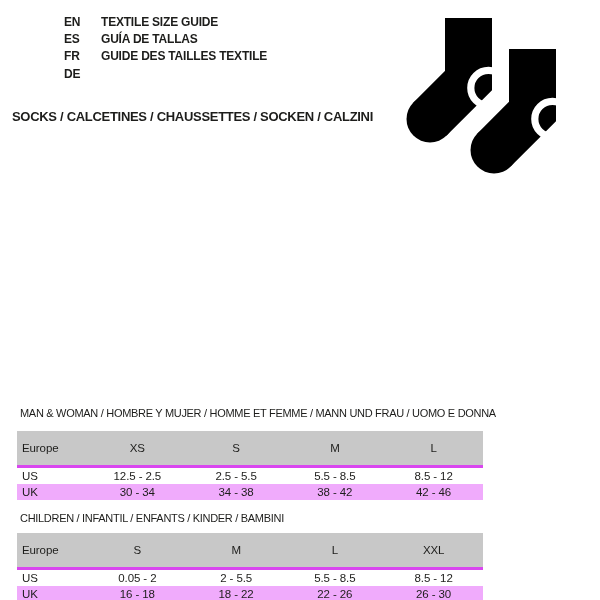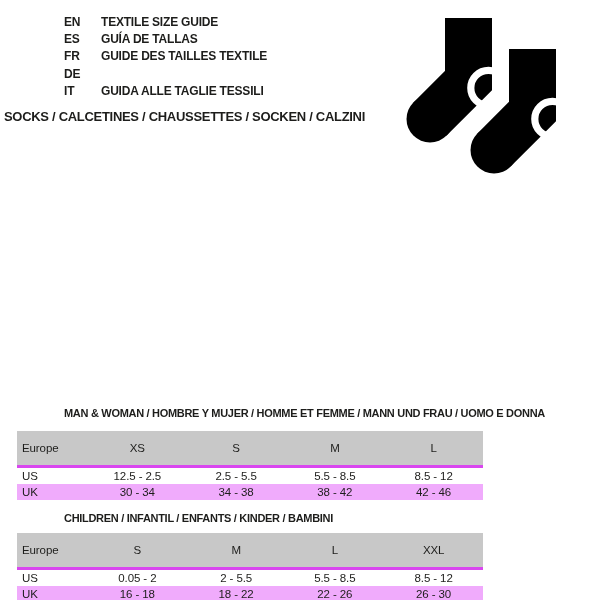--- a/index.html
+++ b/index.html
@@ -15,31 +15,31 @@
   
   .lang-list { position: absolute; top: 13px; left: 22px; }
   .lang-row { display: flex; height: 17.4px; align-items: center; }
   .lang-code, .lang-label {
     font-size: 12px; font-weight: bold; letter-spacing: -0.2px; white-space: nowrap;
   }
   .lang-code { width: 37px; flex: 0 0 37px; padding-left: 42px; }
 
   
   .category {
-    position: absolute; top: 109px; left: 4px;
+    position: absolute; top: 109px; left: 12px;
     font-size: 13px; font-weight: bold; letter-spacing: -0.3px; white-space: nowrap;
   }
 
   
   .socks-svg { position: absolute; left: 395px; top: 10px; width: 200px; height: 200px; }
 
   
   .table-title {
     position: absolute; left: 20px;
-    font-size: 11px; font-weight: bold; letter-spacing: -0.3px; white-space: nowrap; margin-left: 44px;
+    font-size: 11px; font-weight: normal; letter-spacing: -0.3px; white-space: nowrap;
   }
   .t1-title { top: 407px; }
   .t2-title { top: 512px; }
 
   table.size-table {
     position: absolute; left: 17px; width: 466px;
     border-collapse: collapse; table-layout: fixed;
     font-size: 11.5px; color: #1d1d1b;
   }
   .t1 { top: 431px; }
@@ -66,24 +66,20 @@
     <div class="lang-row">
       <span class="lang-code">ES</span>
       <span class="lang-label">GUÍA DE TALLAS</span>
     </div>
     <div class="lang-row">
       <span class="lang-code">FR</span>
       <span class="lang-label">GUIDE DES TAILLES TEXTILE</span>
     </div>
     <div class="lang-row">
       <span class="lang-code">DE</span>
-    </div>
-    <div class="lang-row">
-      <span class="lang-code">IT</span>
-      <span class="lang-label">GUIDA ALLE TAGLIE TESSILI</span>
     </div>
   </div>
 
   <div class="category">SOCKS / CALCETINES / CHAUSSETTES / SOCKEN / CALZINI</div>
 
   <svg class="socks-svg" viewBox="0 0 200 200" xmlns="http://www.w3.org/2000/svg" aria-hidden="true">
     <defs>
       <g id="sock">
 
         <path d="M73.5,8 L73.5,70.5 L35,109" fill="none" stroke="#ffffff" stroke-width="61" stroke-miterlimit="10"></path>

